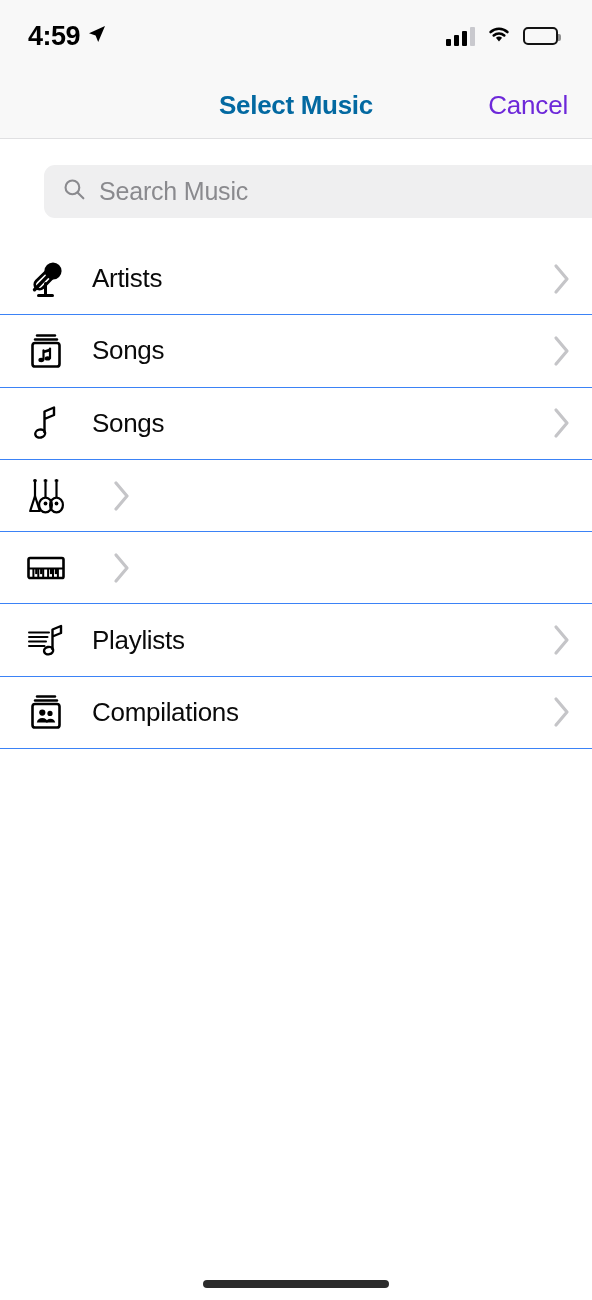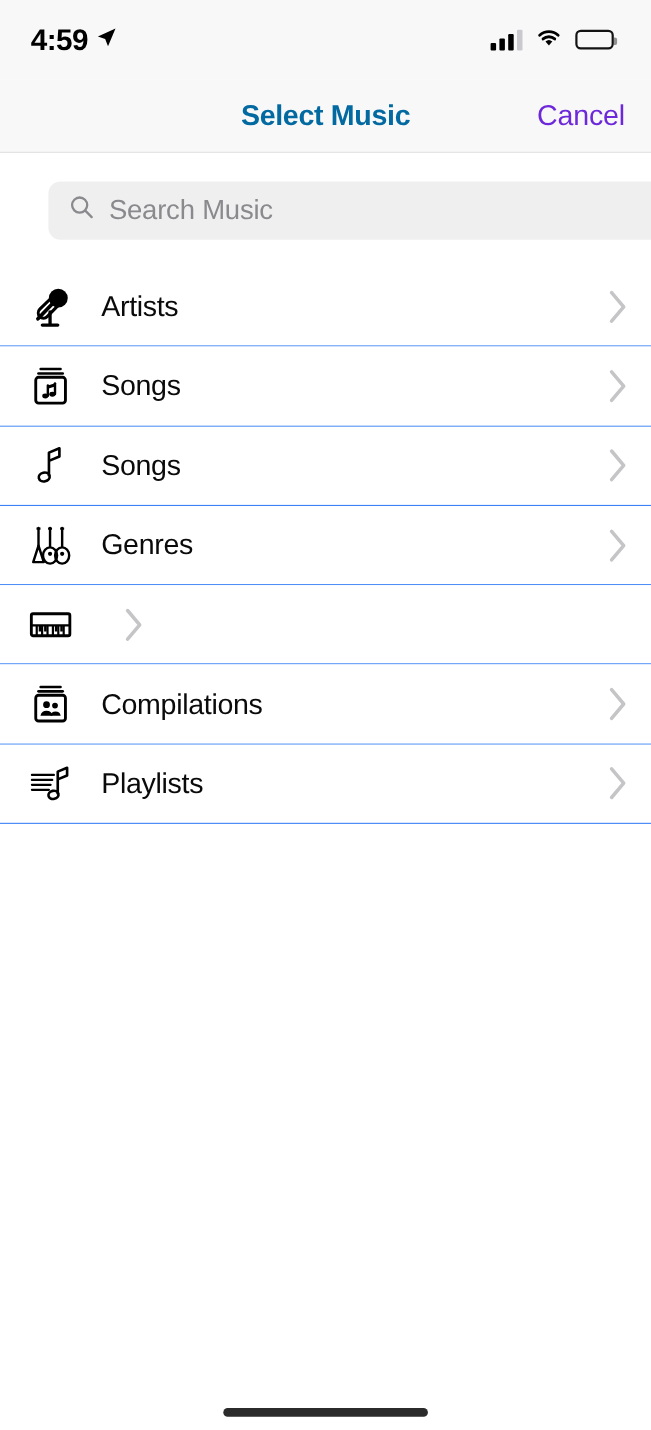--- a/index.html
+++ b/index.html
@@ -238,21 +238,20 @@
           <path d="M21.5 6 L21.5 23" stroke="#000" stroke-width="2.2" stroke-linecap="round"></path>
           <ellipse cx="21.5" cy="31" rx="6.4" ry="7.4" fill="none" stroke="#000" stroke-width="2.2"></ellipse>
           <path d="M19.7 6.6 L23.3 6.6" stroke="#000" stroke-width="2"></path>
           <circle cx="21.5" cy="29.5" r="1.9" fill="#000"></circle>
           <path d="M32.5 6 L32.5 23" stroke="#000" stroke-width="2.2" stroke-linecap="round"></path>
           <ellipse cx="32.5" cy="31" rx="6.4" ry="7.4" fill="none" stroke="#000" stroke-width="2.2"></ellipse>
           <path d="M30.7 6.6 L34.3 6.6" stroke="#000" stroke-width="2"></path>
           <circle cx="32.5" cy="29.5" r="1.9" fill="#000"></circle>
         </svg>
       </span>
-      <span class="row-label">Genres</span>
       <span class="row-chev">
         <svg width="20" height="32" viewBox="0 0 20 32">
             <path d="M4 3 L15 16 L4 29" fill="none" stroke="#C5C5C8" stroke-width="3.2" stroke-linecap="round" stroke-linejoin="round"></path>
           </svg>
       </span>
     </div>
 
     <div class="row">
       <span class="row-icon">
         <svg width="44" height="44" viewBox="0 0 44 44">
@@ -277,55 +276,55 @@
       <span class="row-chev">
         <svg width="20" height="32" viewBox="0 0 20 32">
             <path d="M4 3 L15 16 L4 29" fill="none" stroke="#C5C5C8" stroke-width="3.2" stroke-linecap="round" stroke-linejoin="round"></path>
           </svg>
       </span>
     </div>
 
     <div class="row">
       <span class="row-icon">
         <svg width="44" height="44" viewBox="0 0 44 44">
-          <path d="M13 6.5 H31" stroke="#000" stroke-width="2.4" stroke-linecap="round"></path>
-          <path d="M11 10.5 H33" stroke="#000" stroke-width="2.4" stroke-linecap="round"></path>
-          <rect x="8.5" y="14" width="27" height="23.5" rx="2.6" fill="none" stroke="#000" stroke-width="2.6"></rect>
-          <circle cx="18.3" cy="22.6" r="3.1" fill="#000"></circle>
-          <circle cx="26" cy="23.4" r="2.6" fill="#000"></circle>
-          <path d="M12.8 32.6 a5.6 5.6 0 0 1 11 0 Z" fill="#000"></path>
-          <path d="M21.8 32.6 a4.8 4.8 0 0 1 9.4 0 Z" fill="#000"></path>
-        </svg>
-      </span>
-      <span class="row-label">Compilations</span>
-      <span class="row-chev">
-        <svg width="20" height="32" viewBox="0 0 20 32">
-            <path d="M4 3 L15 16 L4 29" fill="none" stroke="#C5C5C8" stroke-width="3.2" stroke-linecap="round" stroke-linejoin="round"></path>
-          </svg>
-      </span>
-    </div>
-
-    <div class="row">
-      <span class="row-icon">
-        <svg width="44" height="44" viewBox="0 0 44 44">
           <g stroke="#000" stroke-width="2" stroke-linecap="round">
             <path d="M5 14.5 H25"></path>
             <path d="M5 19 H23.5"></path>
             <path d="M5 23.5 H22"></path>
             <path d="M5 28 H20.5"></path>
           </g>
           <path d="M28.5 32 L28.5 11.5 L37 8 L37 15 L28.5 18.5" fill="none" stroke="#000" stroke-width="2.4" stroke-linejoin="round"></path>
           <ellipse cx="24.6" cy="32.6" rx="4.6" ry="3.7" fill="none" stroke="#000" stroke-width="2.4" transform="rotate(-13 24.6 32.6)"></ellipse>
         </svg>
       </span>
       <span class="row-label">Playlists</span>
       <span class="row-chev">
         <svg width="20" height="32" viewBox="0 0 20 32">
             <path d="M4 3 L15 16 L4 29" fill="none" stroke="#C5C5C8" stroke-width="3.2" stroke-linecap="round" stroke-linejoin="round"></path>
           </svg>
       </span>
     </div>
 
+    <div class="row">
+      <span class="row-icon">
+        <svg width="44" height="44" viewBox="0 0 44 44">
+          <path d="M13 6.5 H31" stroke="#000" stroke-width="2.4" stroke-linecap="round"></path>
+          <path d="M11 10.5 H33" stroke="#000" stroke-width="2.4" stroke-linecap="round"></path>
+          <rect x="8.5" y="14" width="27" height="23.5" rx="2.6" fill="none" stroke="#000" stroke-width="2.6"></rect>
+          <circle cx="18.3" cy="22.6" r="3.1" fill="#000"></circle>
+          <circle cx="26" cy="23.4" r="2.6" fill="#000"></circle>
+          <path d="M12.8 32.6 a5.6 5.6 0 0 1 11 0 Z" fill="#000"></path>
+          <path d="M21.8 32.6 a4.8 4.8 0 0 1 9.4 0 Z" fill="#000"></path>
+        </svg>
+      </span>
+      <span class="row-label">Compilations</span>
+      <span class="row-chev">
+        <svg width="20" height="32" viewBox="0 0 20 32">
+            <path d="M4 3 L15 16 L4 29" fill="none" stroke="#C5C5C8" stroke-width="3.2" stroke-linecap="round" stroke-linejoin="round"></path>
+          </svg>
+      </span>
+    </div>
+
   </div>
 
   <div class="home-indicator"></div>
 
 </div>
 
 </body></html>

